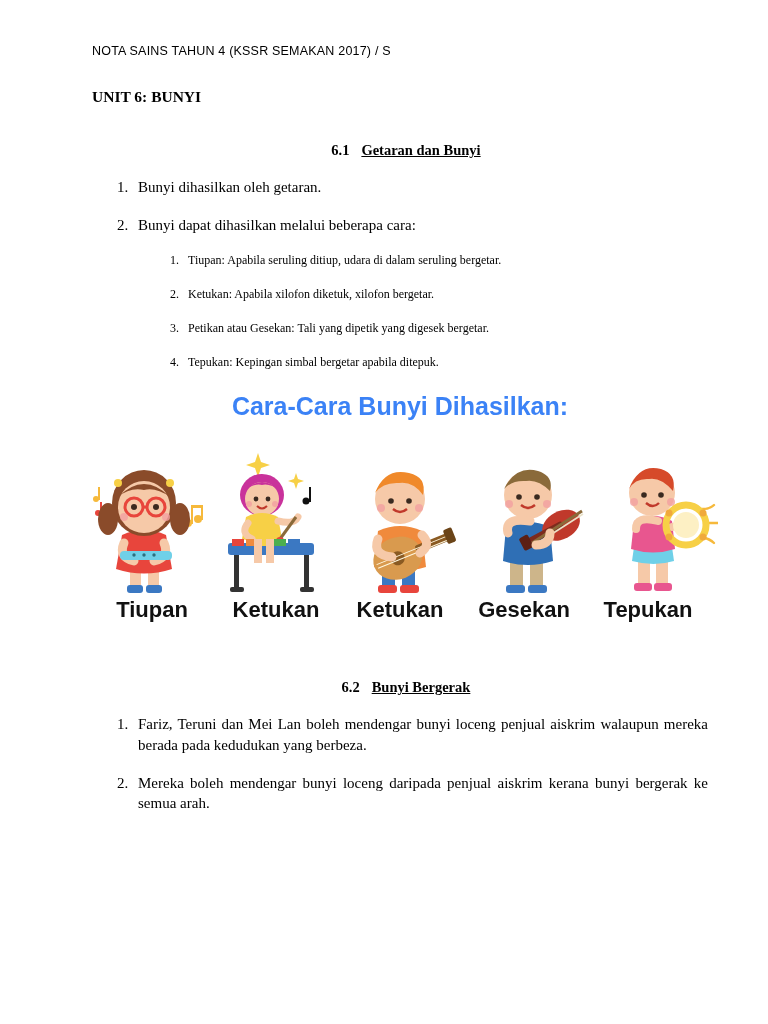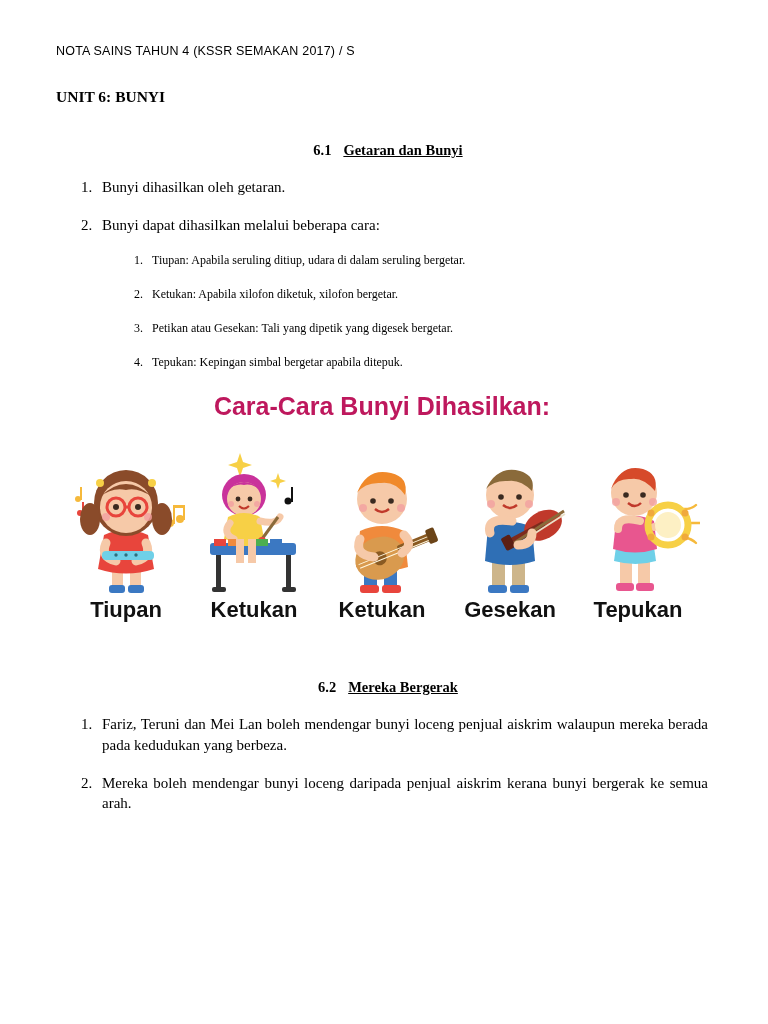--- a/index.html
+++ b/index.html
@@ -13,21 +13,21 @@
     font-family: "Liberation Serif", serif;
     color: #000000;
     position: relative;
     overflow: hidden;
   }
   .page {
     width: 768px;
     height: 1024px;
     position: relative;
     box-sizing: border-box;
-    padding: 44px 60px 0 56px;
+    padding: 44px 60px 0 92px;
   }
   .header-line {
     font-family: "Liberation Sans", sans-serif;
     font-size: 12.5px;
     letter-spacing: 0.2px;
     color: #000;
     margin-bottom: 30px;
   }
   .unit-title {
     font-family: "Liberation Serif", serif;
@@ -74,21 +74,21 @@
   }
   
   .figure {
     margin: 22px 0 0 0;
     text-align: center;
   }
   .figure-title {
     font-family: "Liberation Sans", sans-serif;
     font-weight: bold;
     font-size: 25px;
-    color: #be185d;
+    color: #3b82f6;
     margin-bottom: 4px;
   }
   .fig-row {
     display: flex;
     justify-content: center;
     align-items: flex-end;
     gap: 4px;
     height: 170px;
     margin-top: 6px;
   }
@@ -380,21 +380,21 @@
       <div class="fig-label">Tiupan</div>
       <div class="fig-label">Ketukan</div>
       <div class="fig-label">Ketukan</div>
       <div class="fig-label">Gesekan</div>
       <div class="fig-label">Tepukan</div>
     </div>
   </div>
 
   <div class="sec2">
     <div class="section-head">
-      <span class="num">6.2</span><span>Mereka Bergerak</span>
+      <span class="num">6.2</span><span>Bunyi Bergerak</span>
     </div>
     <ol class="lvl1">
       <li class="justify">Fariz, Teruni dan Mei Lan boleh mendengar bunyi loceng penjual aiskrim walaupun mereka berada pada kedudukan yang berbeza.</li>
       <li class="justify">Mereka boleh mendengar bunyi loceng daripada penjual aiskrim kerana bunyi bergerak ke semua arah.</li>
     </ol>
   </div>
 
 </div>
 
 </body></html>

